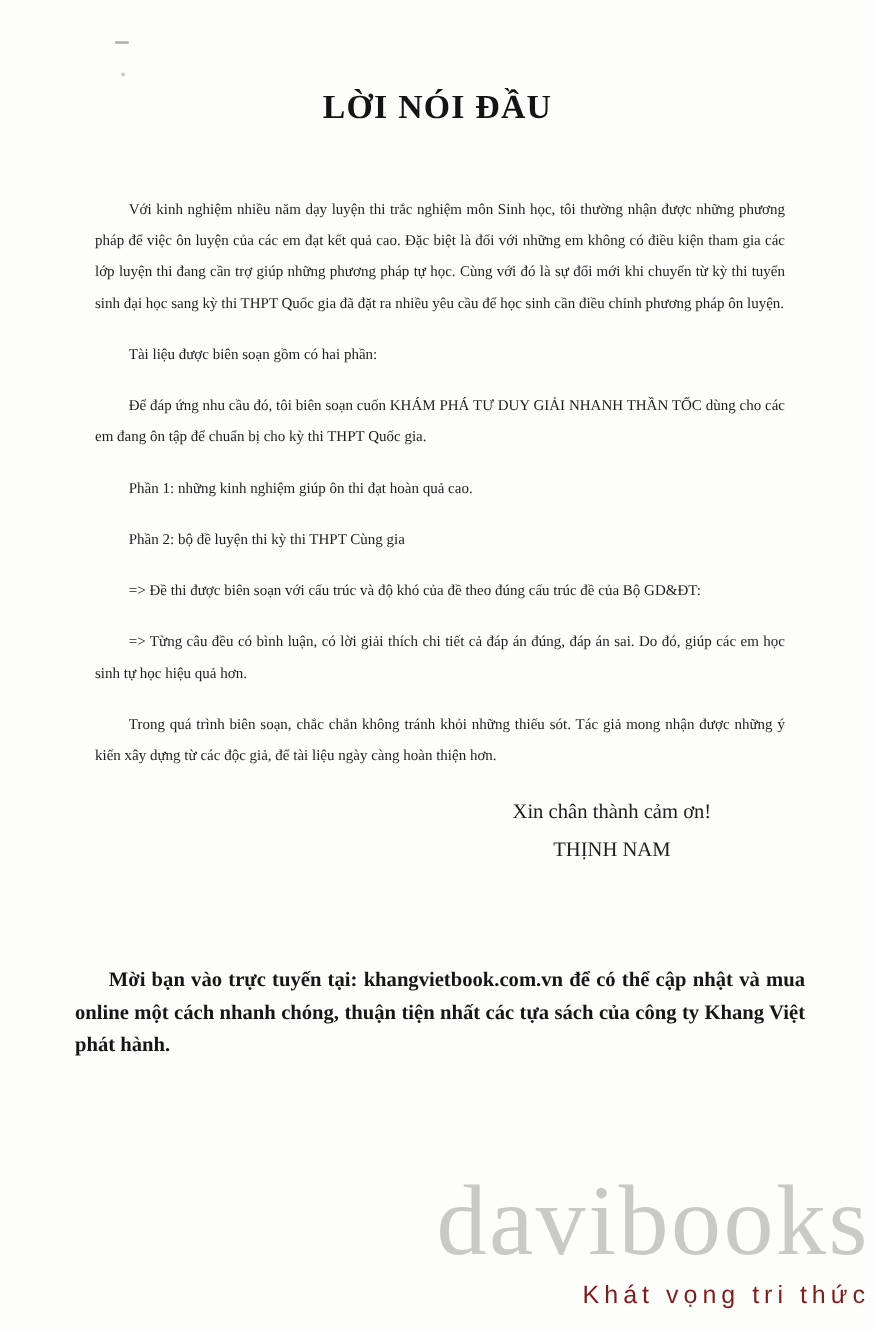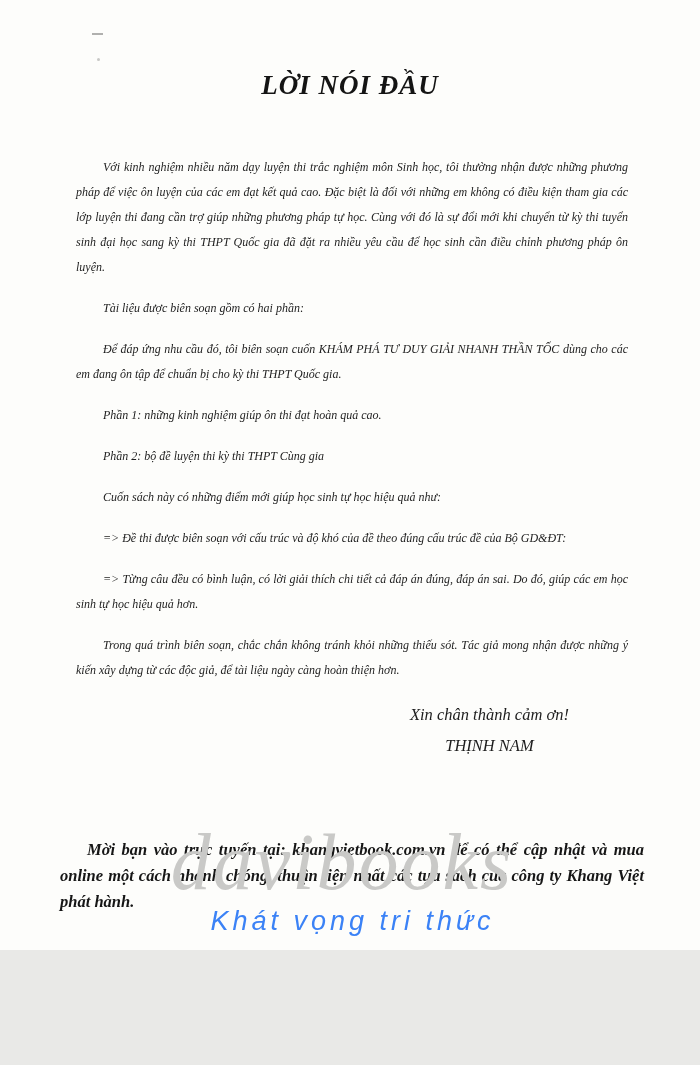--- a/index.html
+++ b/index.html
@@ -3,27 +3,26 @@
 <meta charset="utf-8">
 <style>
   html, body {
     margin: 0;
     padding: 0;
     background: #e9e9e7;
   }
   .page {
     position: relative;
     width: 700px;
-    height: 950px;
+    height: 1065px;
     margin: 0 auto;
     background: #fdfdfb;
     overflow: hidden;
     font-family: "Liberation Serif", serif;
     color: #1d1d1d;
-    font-style: italic;
   }
   .scan-artifact-dash {
     position: absolute;
     top: 33px;
     left: 92px;
     width: 11px;
     height: 2px;
     background: #8f8f8d;
     opacity: 0.7;
   }
@@ -68,60 +67,59 @@
     font-size: 16.5px;
     line-height: 26px;
     font-weight: bold;
     text-align: justify;
     text-indent: 27px;
     color: #161616;
   }
   .watermark {
     position: absolute;
     left: 0;
-    right: 16px;
+    right: 4px;
     bottom: 12px;
-    text-align: center;
+    text-align: right;
     user-select: none;
     pointer-events: none;
   }
   .wm-brand {
     font-family: "Liberation Serif", serif;
     font-size: 80px;
     line-height: 80px;
     color: #c9c9c7;
     letter-spacing: 2px;
   }
   .wm-slogan {
     margin-top: 2px;
     font-family: "Liberation Sans", sans-serif;
-    font-size: 27px;
+    font-size: 20px;
     line-height: 34px;
-    color: #3b82f6;
+    color: #7f1d1d;
     letter-spacing: 4px;
     margin-left: 21px;
   }
 </style>
 </head>
 <body>
 
 <div class="page">
 
   <div class="scan-artifact-dash"></div>
   <div class="scan-artifact-dot"></div>
 
   <h1 class="title">LỜI NÓI ĐẦU</h1>
 
   <div class="content">
     <p class="para">Với kinh nghiệm nhiều năm dạy luyện thi trắc nghiệm môn Sinh học, tôi thường nhận được những phương pháp để việc ôn luyện của các em đạt kết quả cao. Đặc biệt là đối với những em không có điều kiện tham gia các lớp luyện thi đang cần trợ giúp những phương pháp tự học. Cùng với đó là sự đổi mới khi chuyển từ kỳ thi tuyển sinh đại học sang kỳ thi THPT Quốc gia đã đặt ra nhiều yêu cầu để học sinh cần điều chỉnh phương pháp ôn luyện.</p>
     <p class="para">Tài liệu được biên soạn gồm có hai phần:</p>
     <p class="para">Để đáp ứng nhu cầu đó, tôi biên soạn cuốn KHÁM PHÁ TƯ DUY GIẢI NHANH THẦN TỐC dùng cho các em đang ôn tập để chuẩn bị cho kỳ thi THPT Quốc gia.</p>
     <p class="para">Phần 1: những kinh nghiệm giúp ôn thi đạt hoàn quả cao.</p>
     <p class="para">Phần 2: bộ đề luyện thi kỳ thi THPT Cùng gia</p>
-    <p class="para">Cuốn sách này có những điểm mới giúp học sinh tự học hiệu quả như:</p>
     <p class="para">=&gt; Đề thi được biên soạn với cấu trúc và độ khó của đề theo đúng cấu trúc đề của Bộ GD&amp;ĐT:</p>
     <p class="para">=&gt; Từng câu đều có bình luận, có lời giải thích chi tiết cả đáp án đúng, đáp án sai. Do đó, giúp các em học sinh tự học hiệu quả hơn.</p>
     <p class="para">Trong quá trình biên soạn, chắc chắn không tránh khỏi những thiếu sót. Tác giả mong nhận được những ý kiến xây dựng từ các độc giả, để tài liệu ngày càng hoàn thiện hơn.</p>
 
     <div class="closing">
       <p>Xin chân thành cảm ơn!</p>
       <p>THỊNH NAM</p>
     </div>
 
     <p class="footer-note">Mời bạn vào trực tuyến tại: khangvietbook.com.vn để có thể cập nhật và mua online một cách nhanh chóng, thuận tiện nhất các tựa sách của công ty Khang Việt phát hành.</p>

